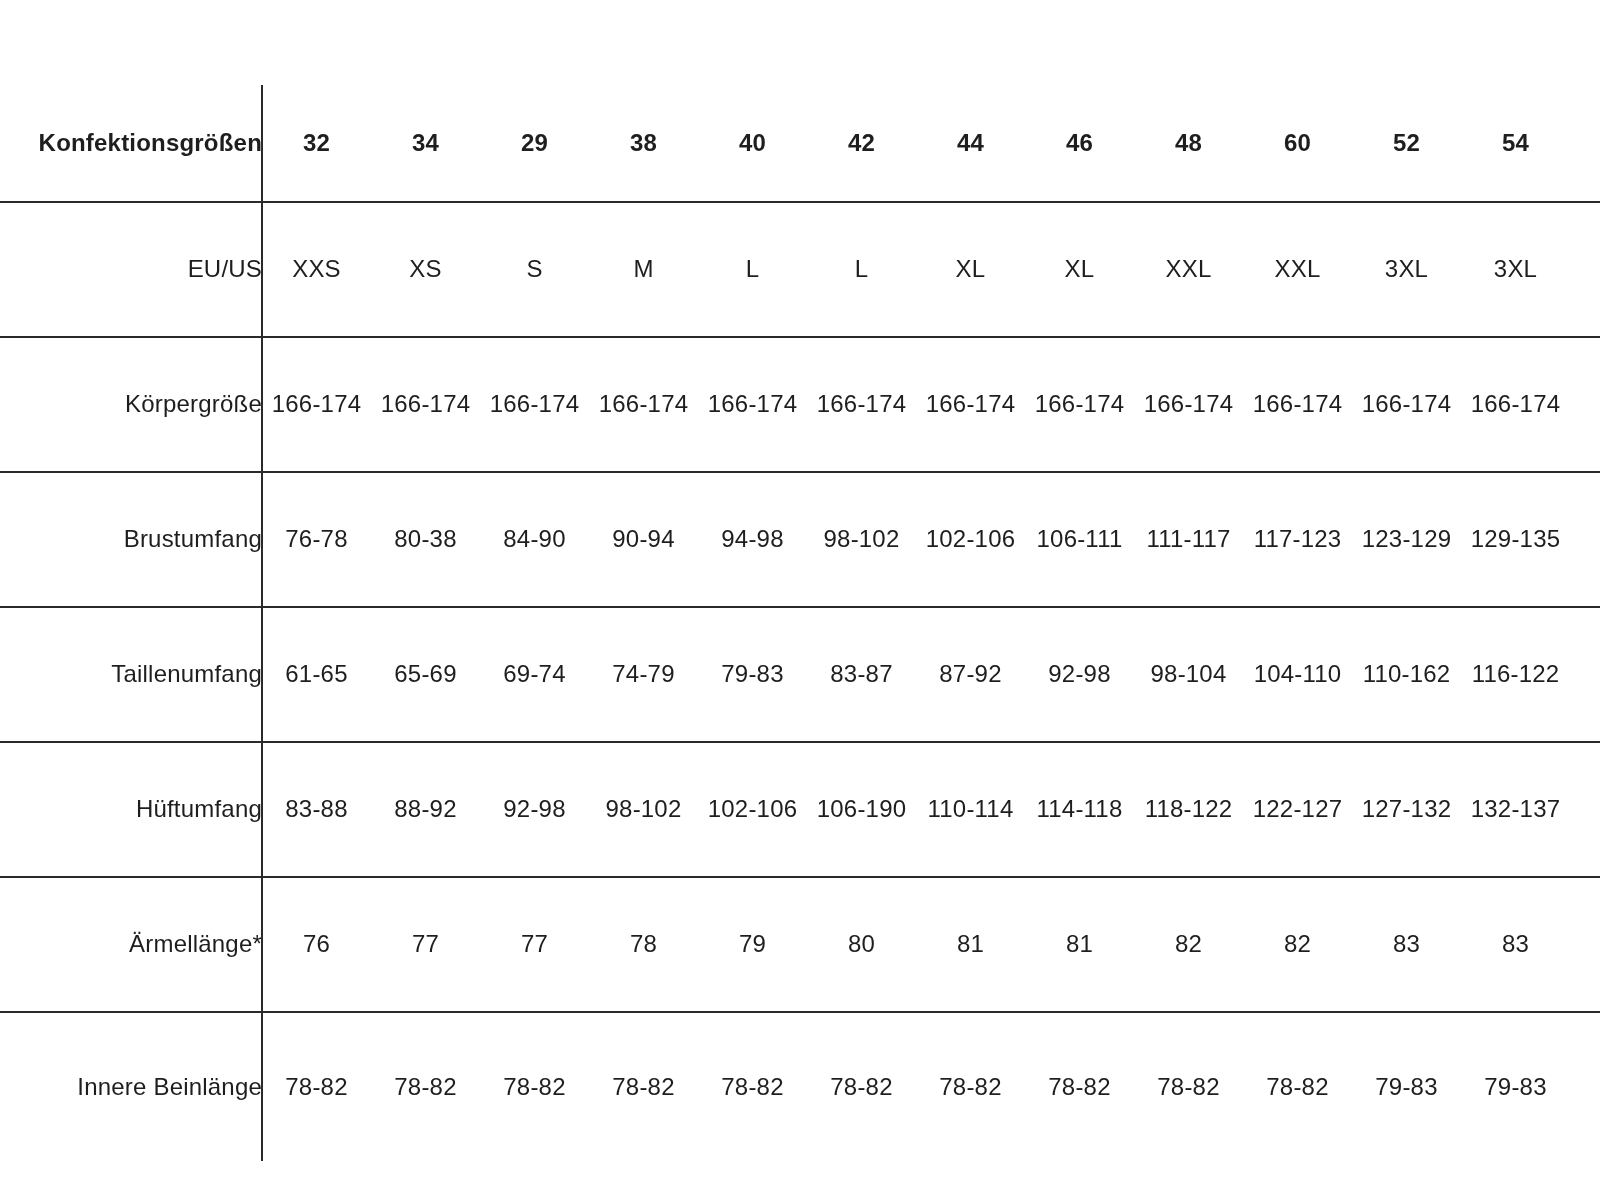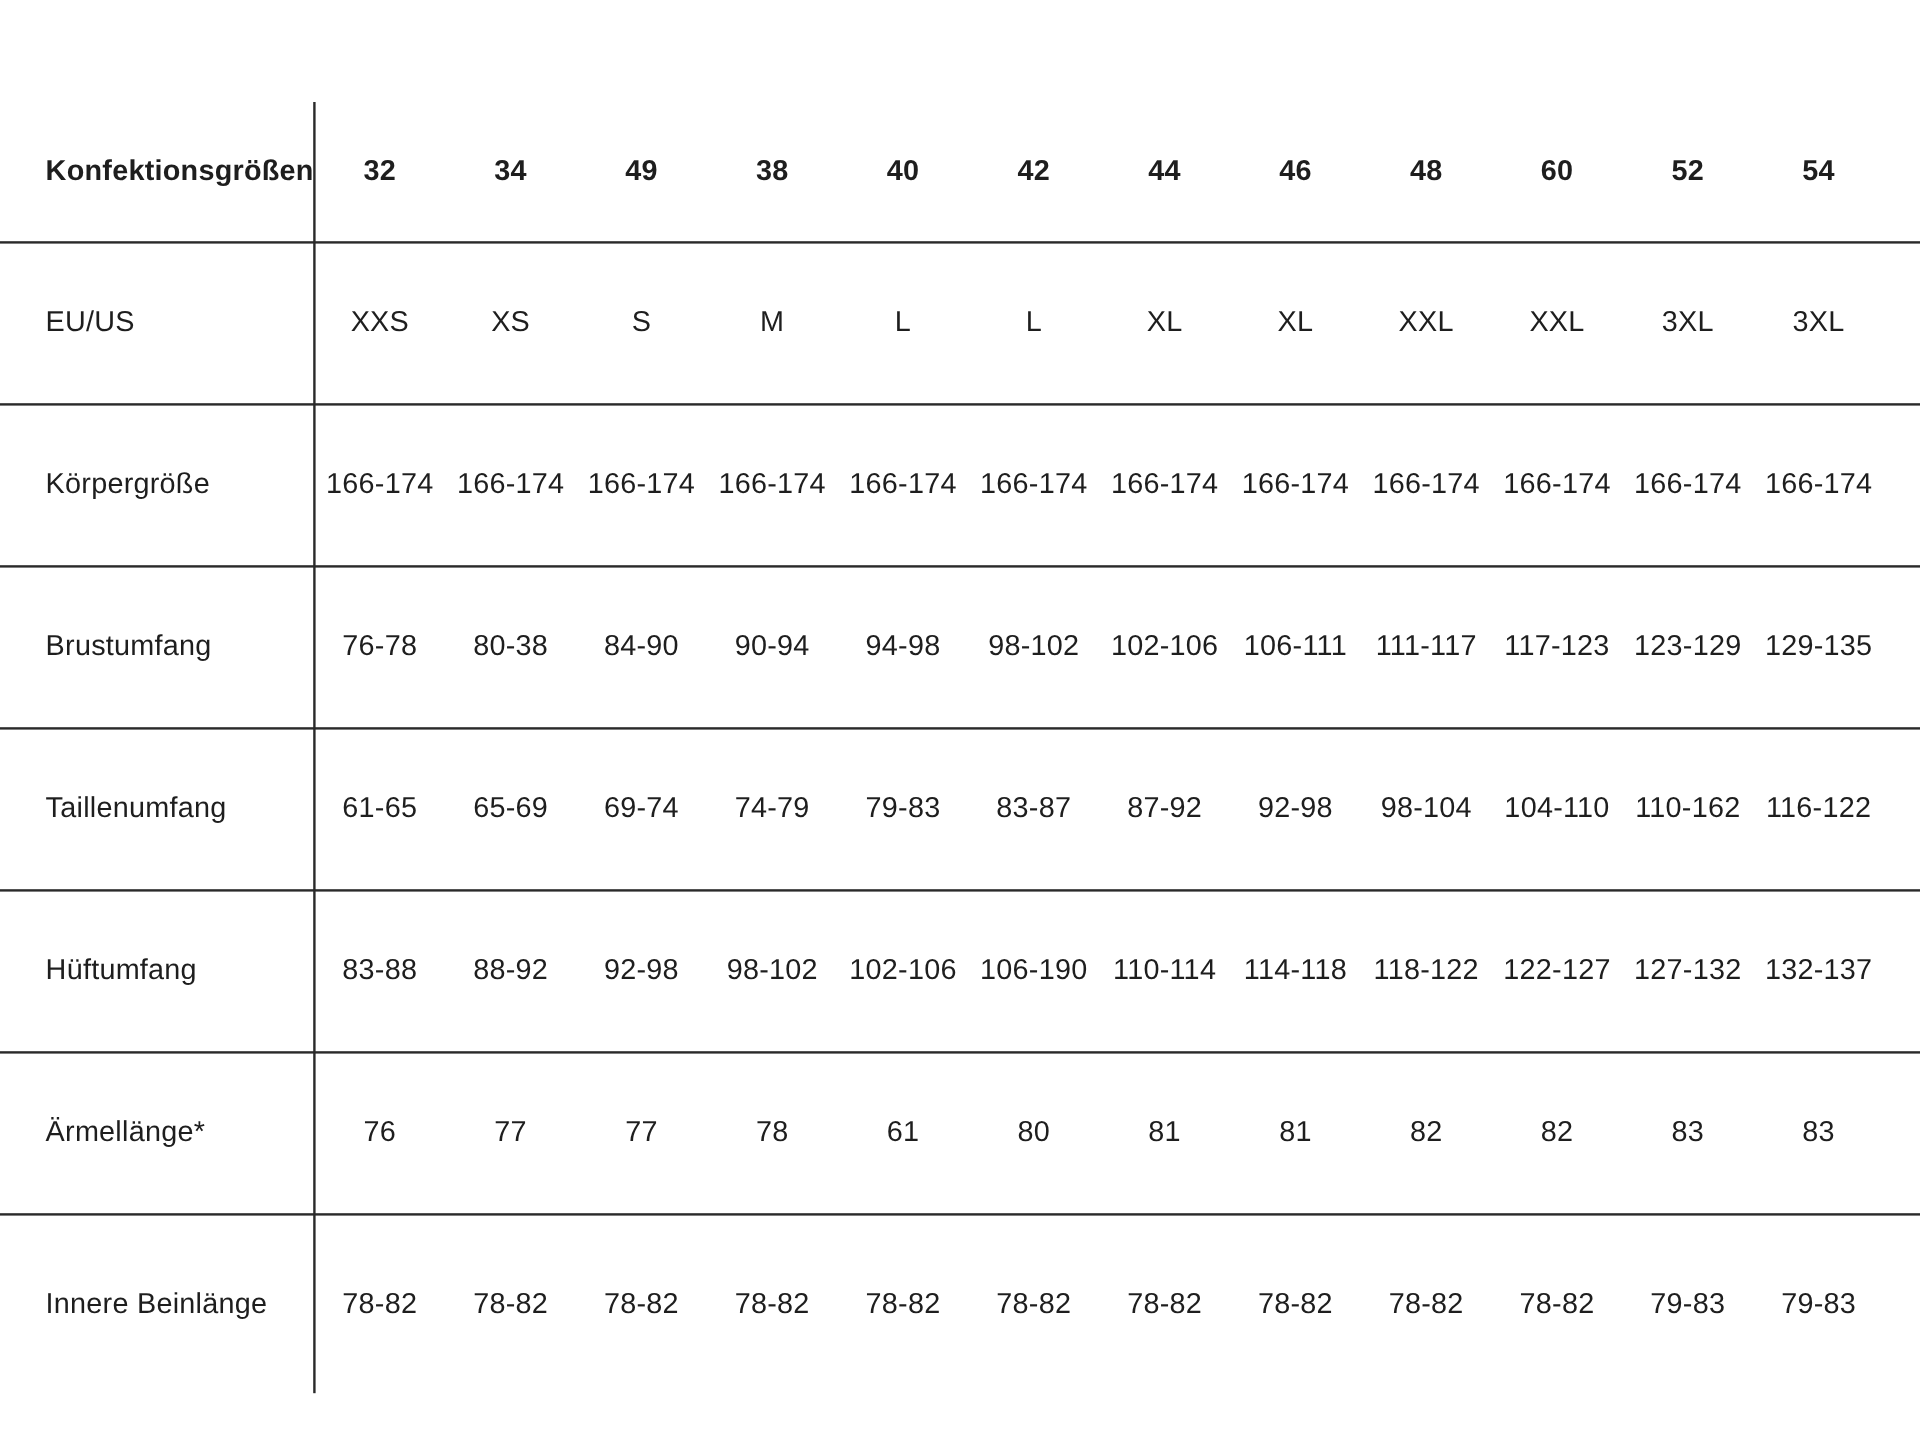--- a/index.html
+++ b/index.html
@@ -37,38 +37,37 @@
   .row.header { height: 118px; }
   .row.last   { height: 148px; border-bottom: none; }
   .cell {
     font-size: 24px;
     line-height: 1.2;
     text-align: center;
     white-space: nowrap;
     letter-spacing: 0.2px;
   }
   .cell.label {
-    text-align: left;
+    text-align: right;
     padding-left: 2px;
-    margin-left: 36px;
   }
   .row.header .cell { font-weight: bold; }
 </style>
 </head>
 <body>
 
 <div class="size-table">
   <div class="vline"></div>
 
   <div class="row header" id="header-row">
     <div class="cell label">Konfektionsgrößen</div>
 
   <div class="cell">32</div>
       <div class="cell">34</div>
-      <div class="cell">49</div>
+      <div class="cell">29</div>
       <div class="cell">38</div>
       <div class="cell">40</div>
       <div class="cell">42</div>
       <div class="cell">44</div>
       <div class="cell">46</div>
       <div class="cell">48</div>
       <div class="cell">60</div>
       <div class="cell">52</div>
       <div class="cell">54</div>
     </div>
@@ -149,21 +148,21 @@
         <div class="cell">122-127</div>
         <div class="cell">127-132</div>
         <div class="cell">132-137</div>
       </div>
       <div class="row">
         <div class="cell label">Ärmellänge*</div>
         <div class="cell">76</div>
         <div class="cell">77</div>
         <div class="cell">77</div>
         <div class="cell">78</div>
-        <div class="cell">61</div>
+        <div class="cell">79</div>
         <div class="cell">80</div>
         <div class="cell">81</div>
         <div class="cell">81</div>
         <div class="cell">82</div>
         <div class="cell">82</div>
         <div class="cell">83</div>
         <div class="cell">83</div>
       </div>
       <div class="row last">
         <div class="cell label">Innere Beinlänge</div>

